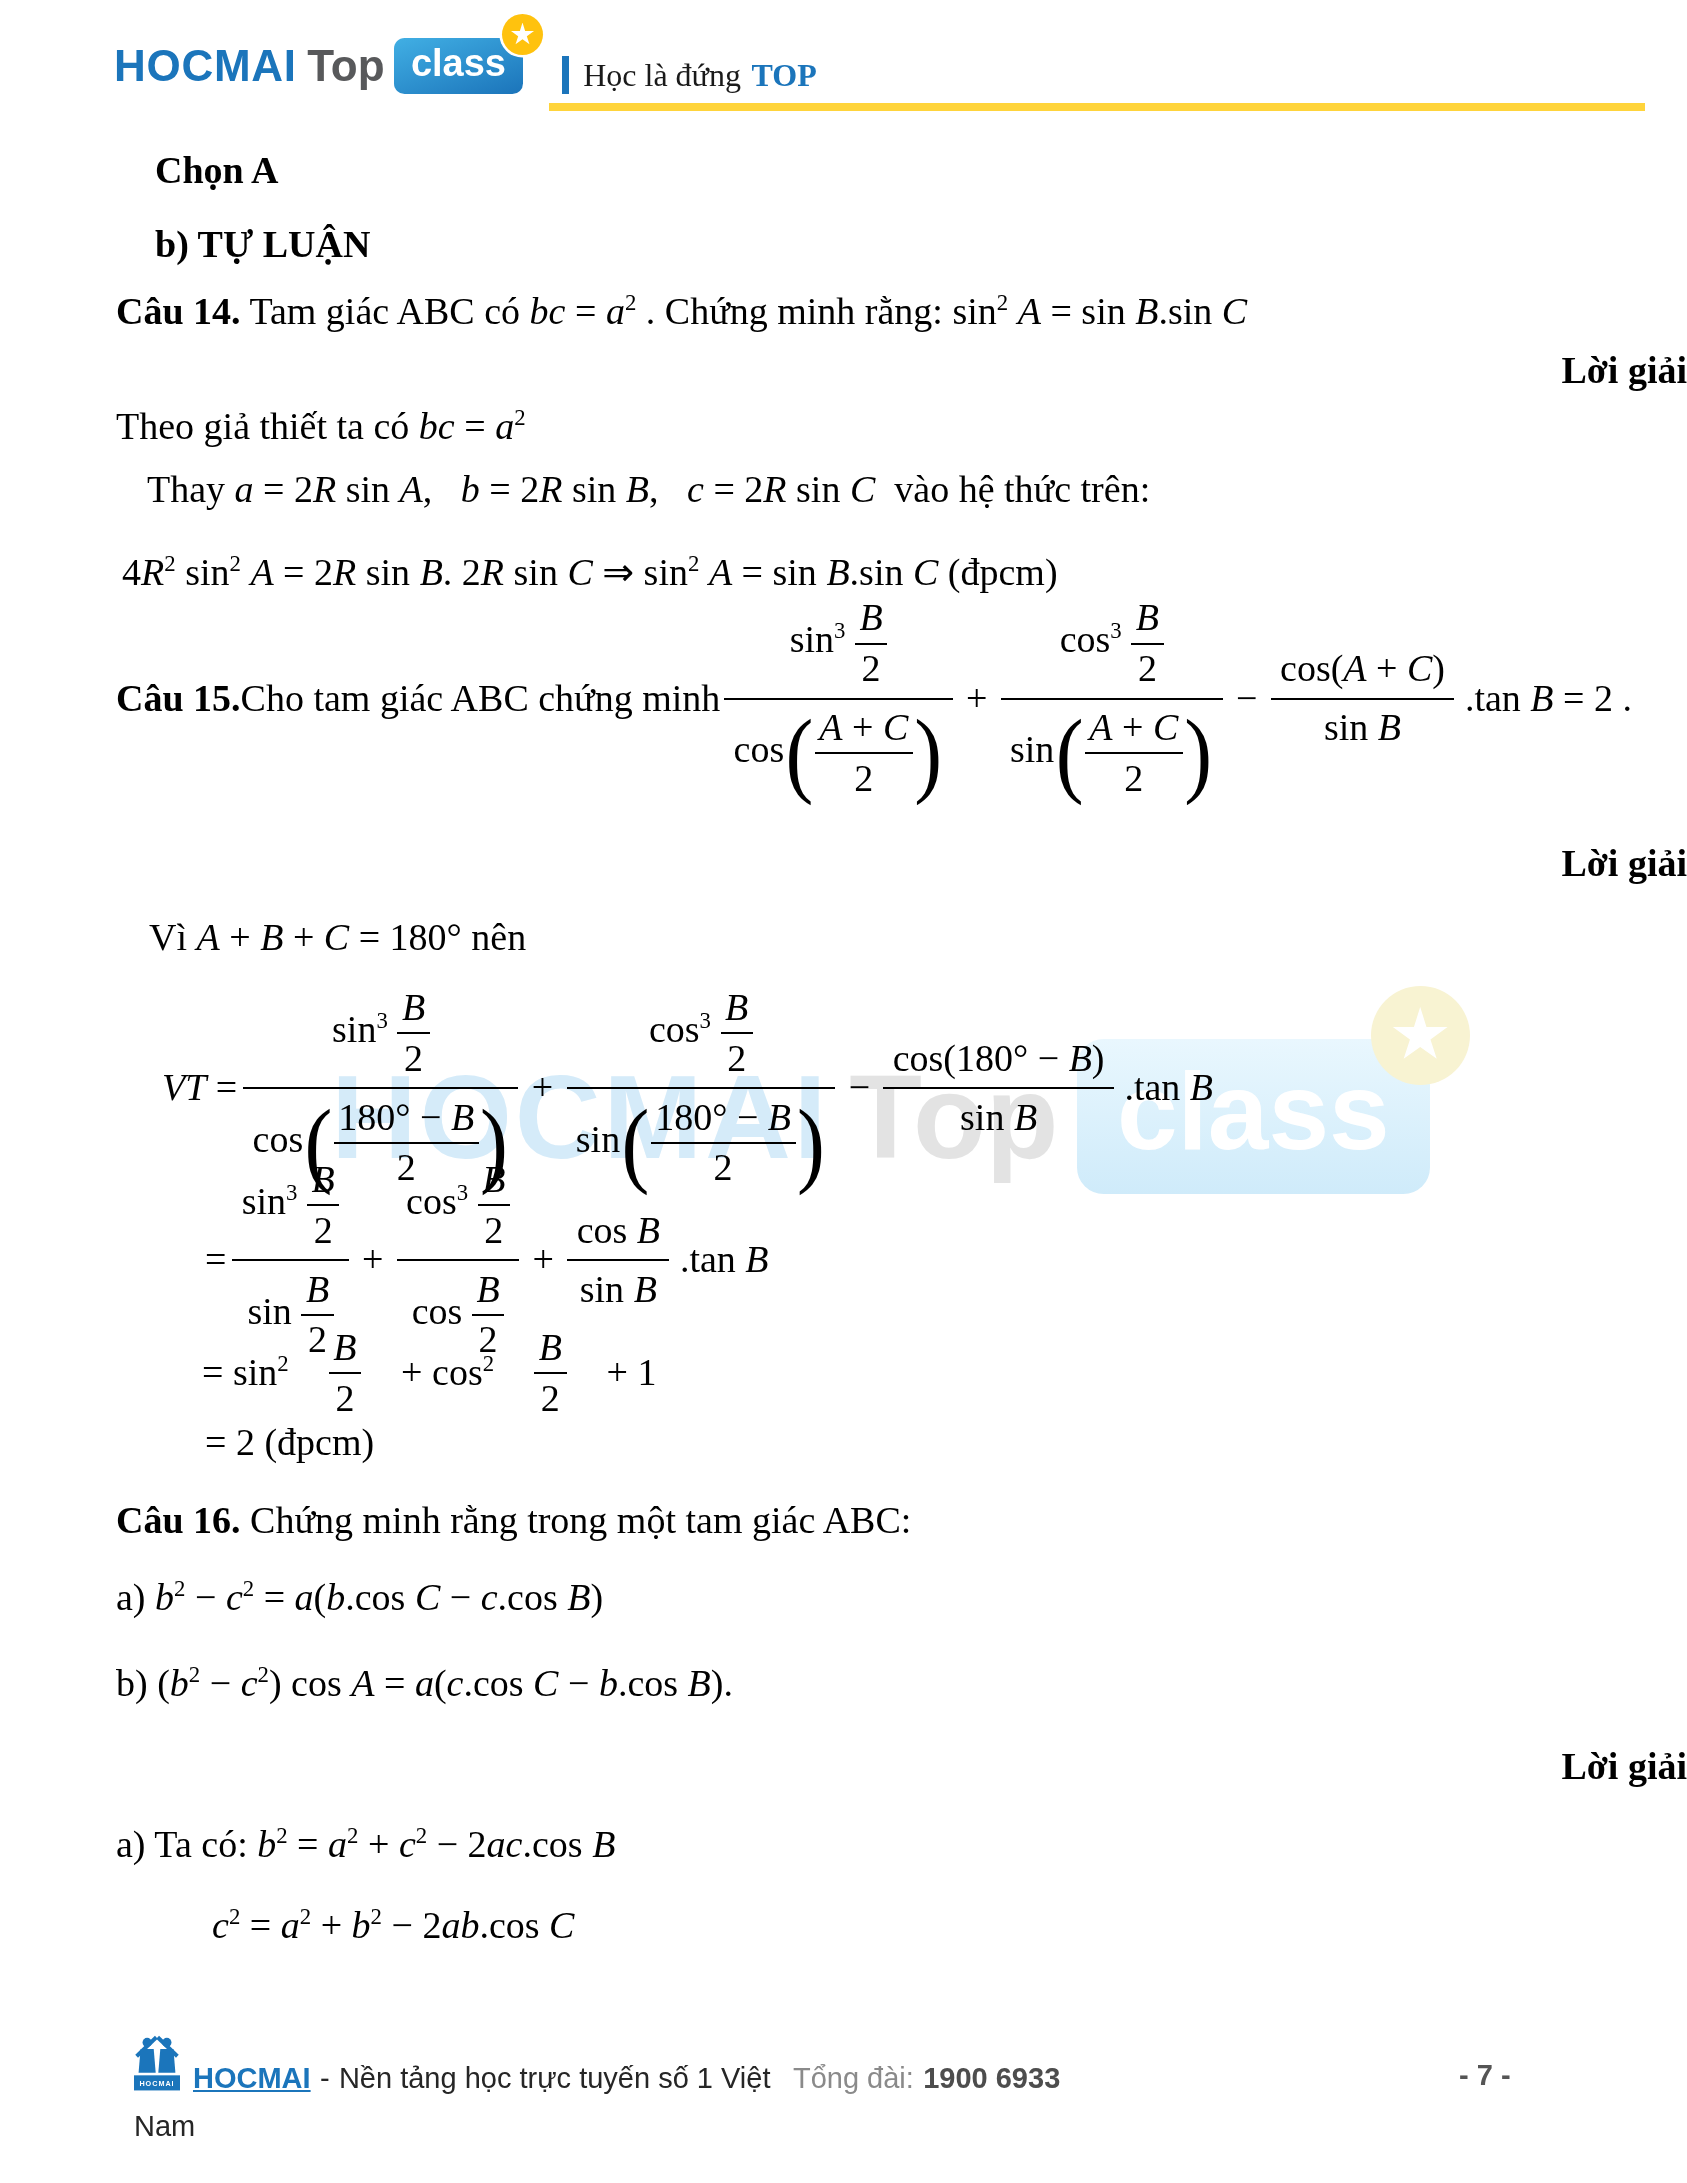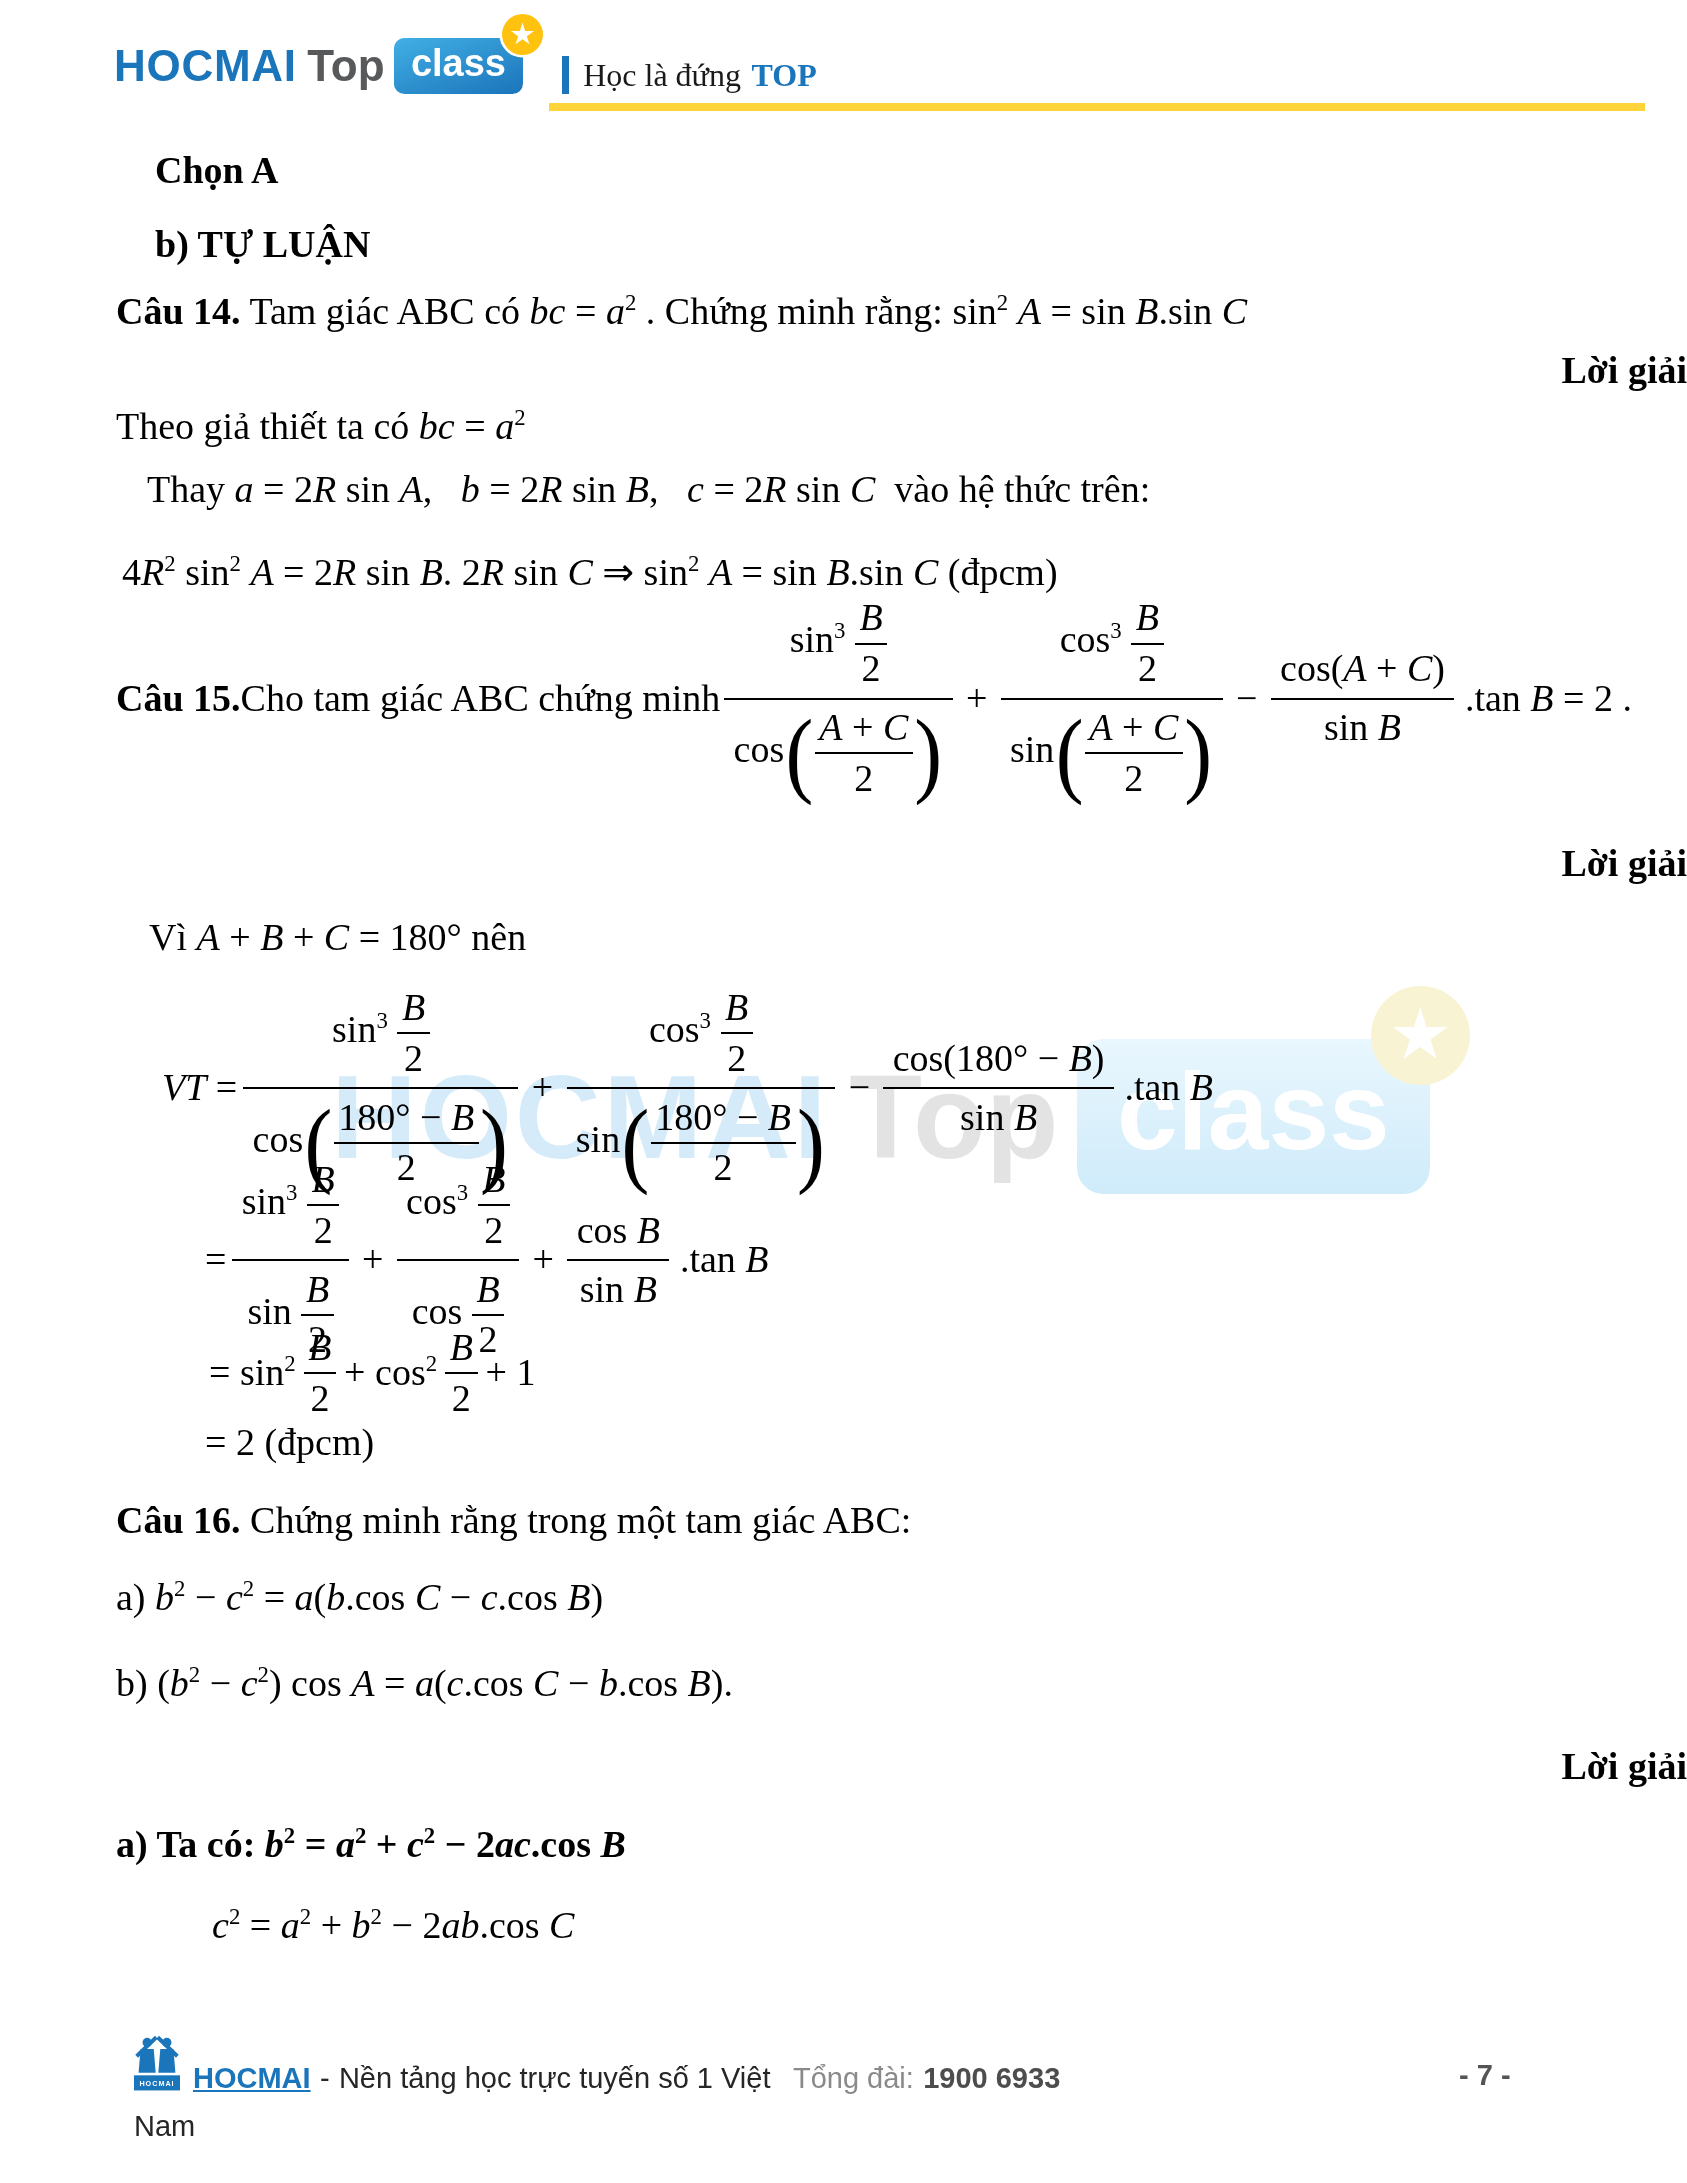--- a/index.html
+++ b/index.html
@@ -48,27 +48,27 @@
   #c14{left:116px;top:290px;}
   #lg1{top:349px;}
   #theo{left:116px;top:405px;}
   #thay{left:116px;top:468px;margin-left:31px;}
   #eq4r{left:122px;top:551px;}
   #c15{left:116px;top:609px;height:179px;display:flex;align-items:center;white-space:nowrap;}
   #lg2{top:842px;}
   #vi{left:149px;top:916px;}
   #vt{left:162px;top:989px;height:198px;}
   #cont{left:205px;top:1174px;height:172px;}
-  #sin2{left:209px;top:1330px;height:86px;}
+  #sin2{left:202px;top:1330px;height:86px;gap:32px;}
   #dpcm{left:205px;top:1421px;}
   #c16{left:116px;top:1499px;}
   #c16a{left:116px;top:1576px;}
   #c16b{left:116px;top:1662px;}
   #lg3{top:1745px;}
-  #sola{left:116px;top:1823px;font-weight:bold;}
+  #sola{left:116px;top:1823px;}
   #solc{left:212px;top:1904px;}
 
   
   #wm{left:331px;top:1039px;z-index:0;display:flex;align-items:center;font-family:"Liberation Sans",sans-serif;}
   .wm-hocmai{font-weight:bold;font-size:119px;color:#D5EBF9;letter-spacing:2.6px;}
   .wm-top{font-weight:bold;font-size:119px;color:#E3E3E3;margin-left:20px;}
   .wm-badge{margin-left:18.5px;position:relative;background:linear-gradient(180deg,#E9F7FE,#CFEBFA);
             border-radius:26.5px;padding:9.3px 40px 20px 40px;color:#fff;font-weight:bold;font-size:109px;}
   .wm-star{position:absolute;right:-40px;top:-53px;width:99px;height:99px;border-radius:50%;
            background:#F8F3D2;display:flex;align-items:center;justify-content:center;}

